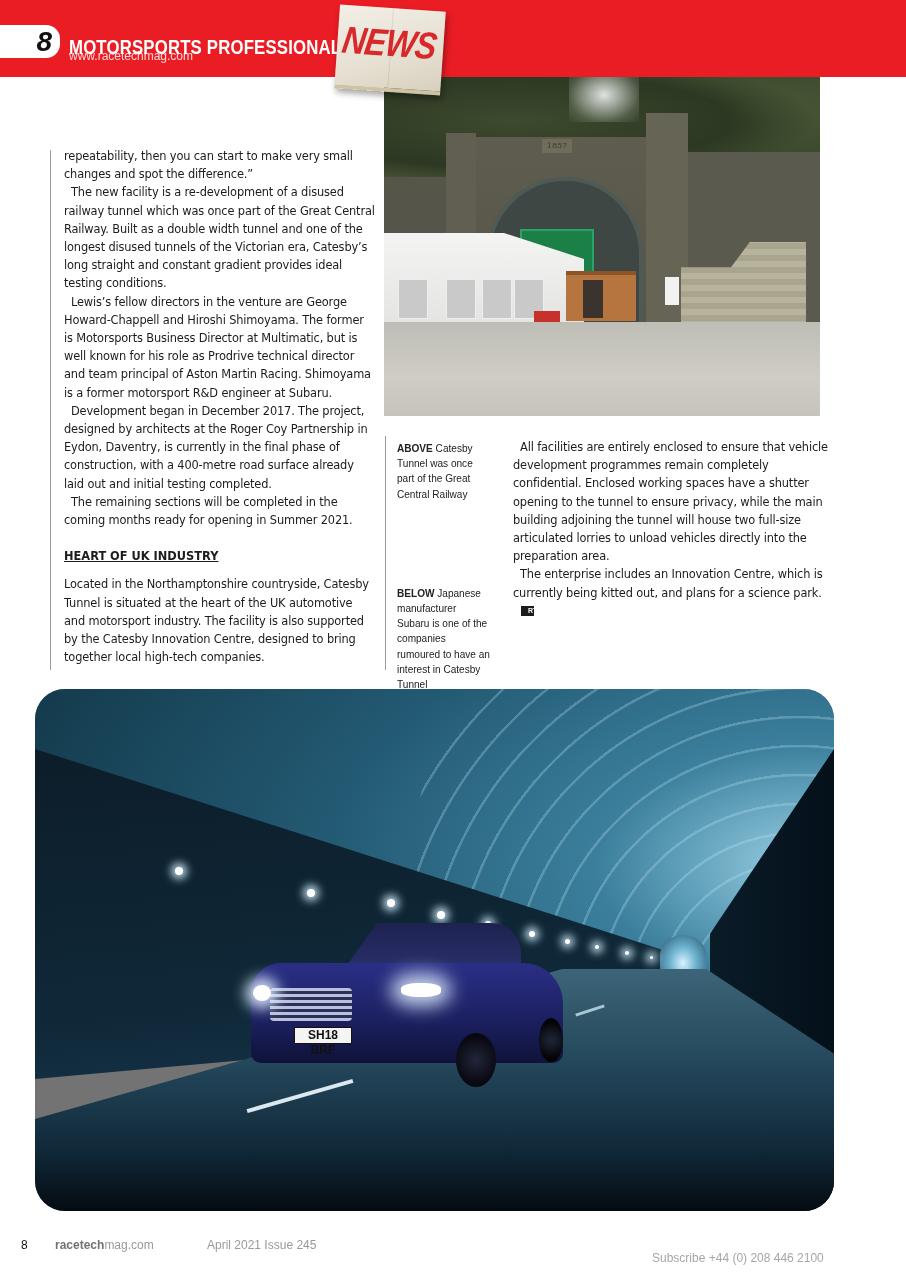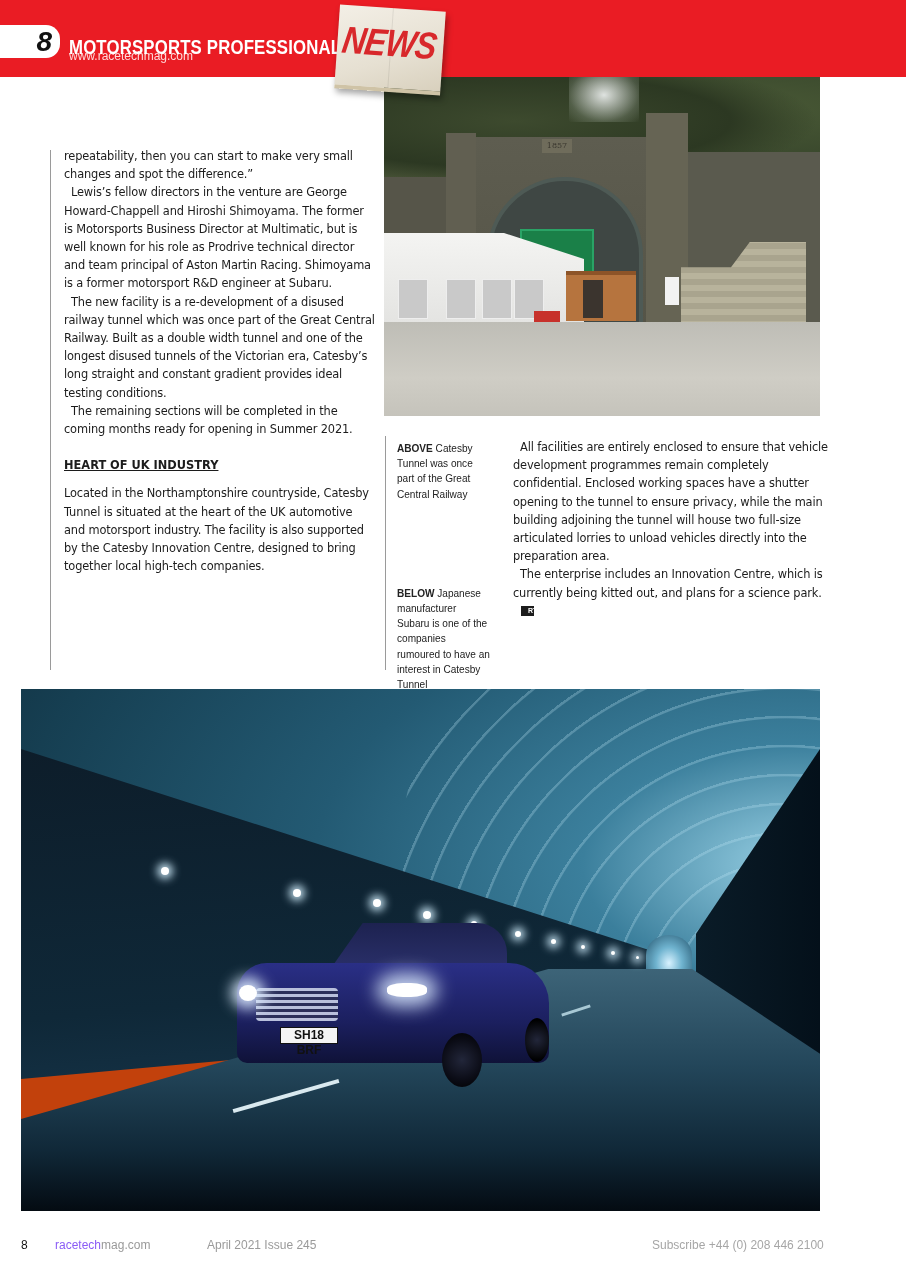--- a/index.html
+++ b/index.html
@@ -109,22 +109,23 @@
     letter-spacing: -0.15px;
   }
   .end-mark {
     display: inline-block; margin-left: 8px; width: 13px; height: 10px; background: #1c1c1c;
     color: #fff; font-size: 7px; line-height: 10px; text-align: center; font-weight: bold;
     vertical-align: middle; letter-spacing: 0; font-family: "Liberation Sans", sans-serif;
   }
 
   
   .photo-bottom {
-    position: absolute; left: 21px; top: 689px; width: 799px; height: 522px; overflow: hidden;
-    background: #c2410c;
+    position: absolute; left: 35px; top: 689px; width: 799px; height: 522px; overflow: hidden;
+    background: #737373;
+    border-radius: 30px;
   }
   .pb-vault { position: absolute; left: -80px; top: -300px; width: 1050px; height: 700px; border-radius: 50%;
     background: radial-gradient(ellipse at 82% 68%, #9ad2e6 0%, #3b7f9c 18%, #235a73 40%, #163f52 65%, #0d2634 85%); }
   .pb-ribs { position: absolute; left: 380px; top: -120px; width: 620px; height: 560px; border-radius: 50%;
     background: repeating-radial-gradient(circle at 62% 78%, transparent 0 26px, rgba(190,230,245,0.35) 27px 29px); opacity: 0.8; }
   .pb-wall-left { position: absolute; left: 0; top: 60px; width: 660px; height: 330px;
     background: linear-gradient(175deg, #0d1d2a 0%, #0f2838 70%, #163449 100%);
     clip-path: polygon(0 0, 100% 64%, 100% 82%, 0 100%); }
   .pb-wall-right { position: absolute; left: 675px; top: 60px; width: 124px; height: 462px;
     background: linear-gradient(90deg, #0a1c28 0%, #04101a 100%);
@@ -155,23 +156,23 @@
   .car-wheel-f { position: absolute; left: 205px; top: 110px; width: 40px; height: 54px; border-radius: 50%;
     background: radial-gradient(circle, #22263a 0%, #0b0c16 60%, #000 100%); }
   .car-wheel-r { position: absolute; left: 288px; top: 95px; width: 24px; height: 44px; border-radius: 50%;
     background: radial-gradient(circle, #22263a 0%, #000 80%); }
 
   
   .footer { position: absolute; left: 0; top: 1238px; width: 906px; height: 16px;
     font-family: "Liberation Sans", sans-serif; font-size: 12px; }
   .f-page { position: absolute; left: 21px; top: 0; color: #111; }
   .f-site { position: absolute; left: 55px; top: 0; color: #999; }
-  .f-site b { color: #8b5cf6; font-weight: normal; }
+  .f-site b { color: #737373; font-weight: bold; }
   .f-issue { position: absolute; left: 207px; top: 0; color: #9a9a9a; }
-  .f-sub { position: absolute; left: 652px; top: 0; color: #a6a6a6; }
+  .f-sub { position: absolute; left: 652px; top: 13px; color: #a6a6a6; }
 </style>
 </head>
 <body>
 
 <div class="banner">
   <div class="page-badge">
     <span>8</span>
   </div>
   <div class="banner-url">www.racetechmag.com</div>
   <div class="banner-title">MOTORSPORTS PROFESSIONAL</div>
@@ -202,22 +203,23 @@
   <div class="pt-sign"></div>
   <div class="pt-gabion"></div>
   <div class="pt-ground"></div>
 </div>
 
 <div class="rule" style="left:50px; top:150px; height:520px;"></div>
 <div class="rule" style="left:385px; top:436px; height:234px;"></div>
 
 <div class="col-left">
   <p>repeatability, then you can start to make very small changes and spot the difference.”</p>
+  <p class="indent">The new facility is a re-development of a disused railway tunnel which was once part of the Great Central Railway. Built as a double width tunnel and one of the longest disused tunnels of the Victorian era, Catesby’s long straight and constant gradient provides ideal testing conditions.</p>
   <p class="indent">Lewis’s fellow directors in the venture are George Howard-Chappell  and Hiroshi Shimoyama. The former is Motorsports Business Director at Multimatic, but is well known for his role as Prodrive technical director and team principal of Aston Martin Racing. Shimoyama is a former motorsport R&amp;D engineer at Subaru.</p>
-  <p class="indent">The new facility is a re-development of a disused railway tunnel which was once part of the Great Central Railway. Built as a double width tunnel and one of the longest disused tunnels of the Victorian era, Catesby’s long straight and constant gradient provides ideal testing conditions.</p>
+  <p class="indent">Development began in December 2017. The project, designed by architects at the Roger Coy Partnership in Eydon, Daventry, is currently in the final phase of construction, with a 400-metre road surface already laid out and initial testing completed.</p>
   <p class="indent">The remaining sections will be completed in the coming months ready for opening in Summer 2021.</p>
   <div class="section-head">HEART OF UK INDUSTRY</div>
   <p>Located in the Northamptonshire countryside, Catesby Tunnel is situated at the heart of the UK automotive and motorsport industry. The facility is also supported by the Catesby Innovation Centre, designed to bring together local high-tech companies.</p>
 </div>
 
 <div class="captions">
   <div>
     <b>ABOVE</b>
     <span>Catesby Tunnel was once part of the Great Central Railway</span>
   </div>

